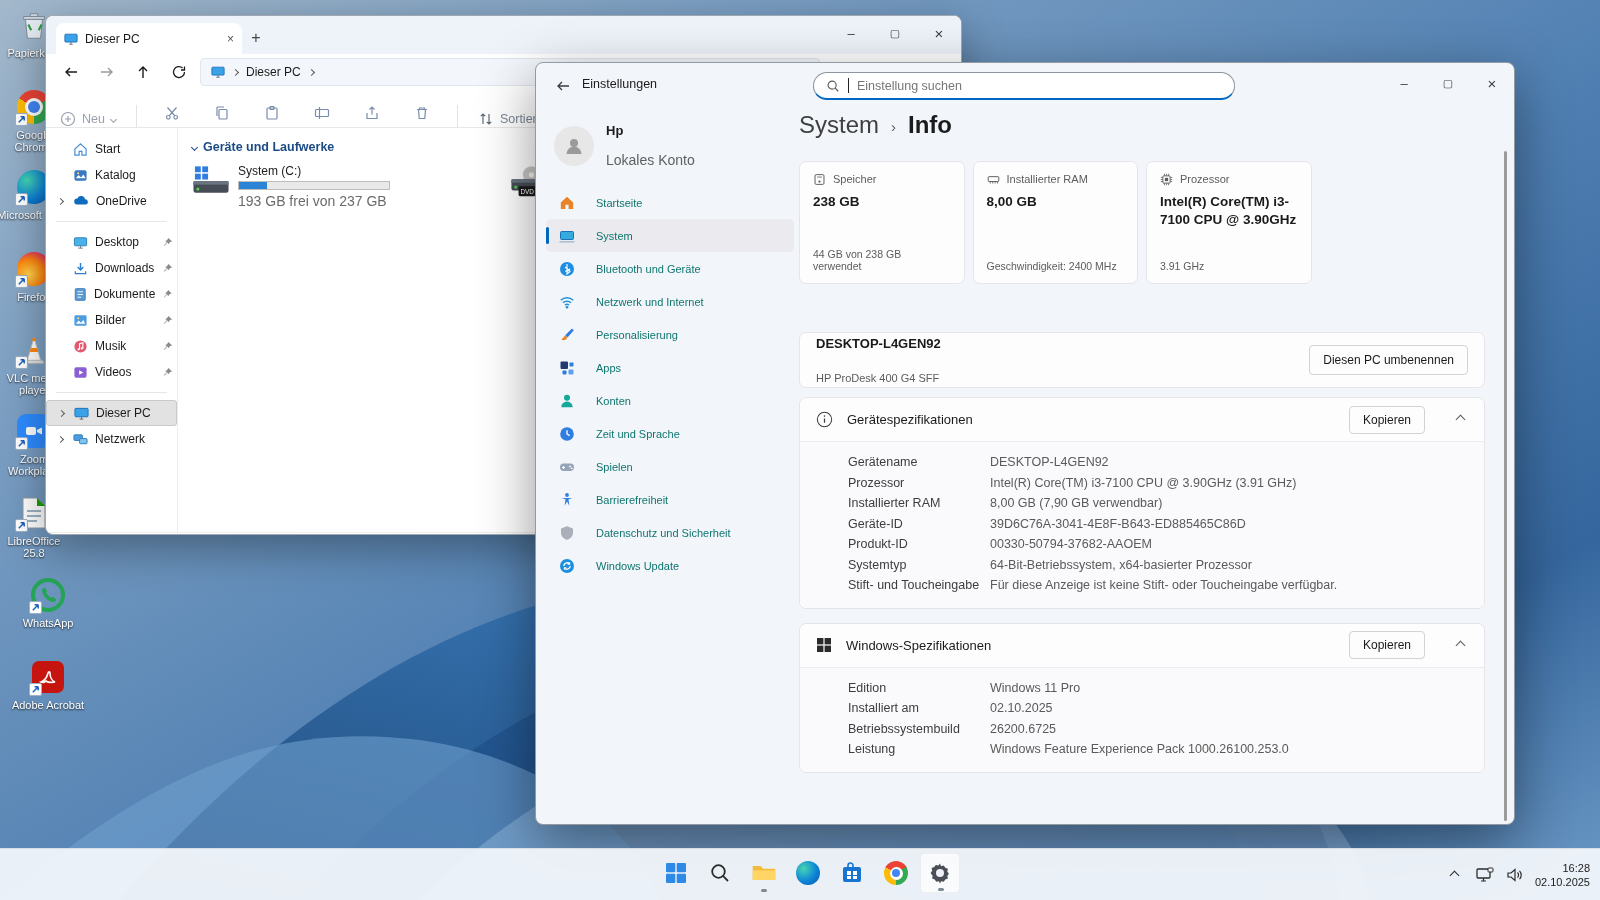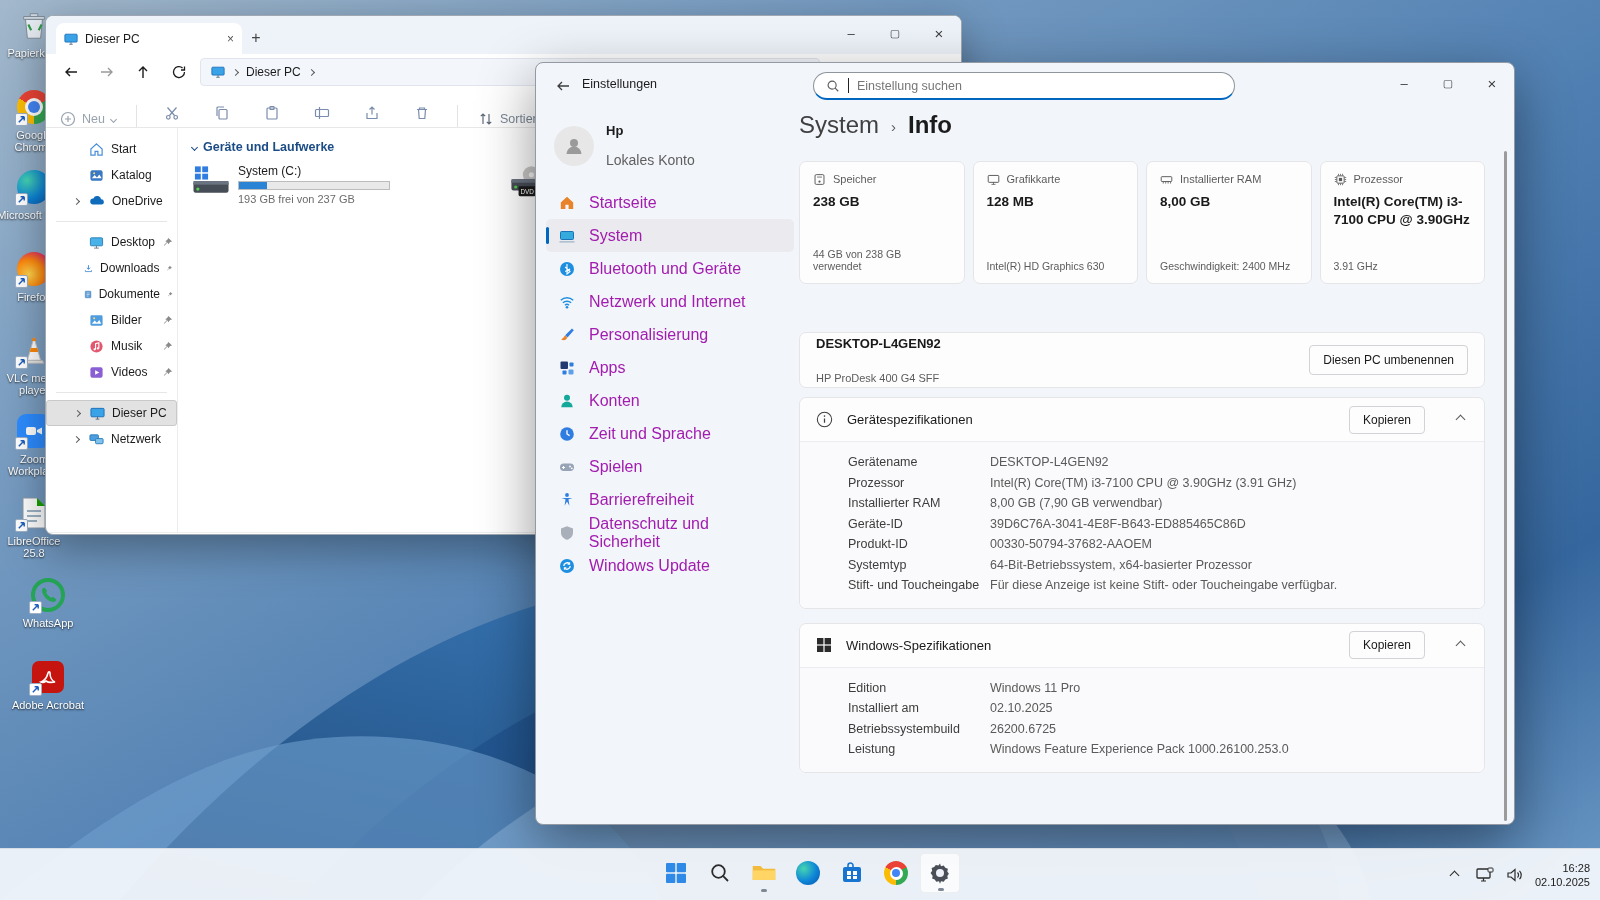--- a/index.html
+++ b/index.html
@@ -26,49 +26,49 @@
 .xwbtns{position:absolute;right:0;top:0;height:34px;display:flex}
 .xwbtns span,.swbtns span{width:44px;height:100%;display:flex;align-items:center;justify-content:center;font-size:13px;color:#3c3c3c}
 .xnav{height:36px;background:#fff;display:flex;align-items:center;gap:6px;padding:0 10px}
 .navic{width:30px;height:28px;display:flex;align-items:center;justify-content:center;border-radius:4px}
 .xaddr{flex:0 0 620px;height:28px;background:#f3f6fb;border:1px solid #e1e6ee;border-radius:4px;display:flex;align-items:center;gap:8px;padding:0 10px;font-size:12px;color:#1b1b1b}
 .xtools{height:38px;background:#fff;border-bottom:1px solid #e8e8e8;display:flex;align-items:flex-end;padding:0 14px;gap:20px;color:#73808f;font-size:12.5px}
 .tsep{width:1px;height:22px;background:#e3e3e3}
 .tbtn{display:flex;align-items:center;gap:6px;color:#7a8696}
 .xbody{display:flex;height:404px}
 .xside{width:132px;border-right:1px solid #ececec;padding-top:8px;font-size:12px;color:#1b1b1b}
-.xsit{height:26px;display:flex;align-items:center;gap:7px;padding:0 4px 0 24px;position:relative}
+.xsit{height:26px;display:flex;align-items:center;gap:7px;padding:0 4px 0 8px;position:relative}
 .xsit .cvl{width:12px;display:flex;justify-content:center}
 .xsit .pin{margin-left:auto}
 .xsel{background:#e2e2e2;border:1px solid #c9c9c9;border-radius:3px}
 .xdiv{height:1px;background:#e6e6e6;margin:7px 10px}
 .xmain{flex:1;padding:12px 0 0 14px;position:relative}
 .xhdr{display:flex;align-items:center;gap:6px;font-size:12.5px;font-weight:bold;color:#1b4c85}
 .drive{display:flex;gap:8px;margin-top:10px}
 .dtext{font-size:12px;color:#1b1b1b}
 .dbar{width:152px;height:9px;background:#e9e9e9;border:1px solid #bcbcbc;margin:3px 0}
 .dbar-fill{height:100%;background:#2b83d6}
-.ddetail{font-size:11px;color:#6b6b6b}
+.ddetail{font-size:14px;color:#6b6b6b}
 .xstatus{height:24px;border-top:1px solid #eee;display:flex;align-items:center;padding:0 12px;font-size:11px;color:#444}
 
 .swin{position:absolute;left:535px;top:62px;width:980px;height:763px;background:#f2f5fa;border-radius:8px;border:1px solid #939aa3;box-shadow:0 18px 56px rgba(0,0,0,.42);z-index:20;overflow:hidden}
 .shead{position:relative;height:44px}
 .sback{position:absolute;left:12px;top:10px;width:30px;height:26px;display:flex;align-items:center;justify-content:center}
 .stitle{position:absolute;left:46px;top:14px;font-size:12.5px;color:#1b1b1b}
 .ssearch{position:absolute;left:277px;top:9px;width:422px;height:28px;background:#fff;border:1px solid #8f959c;border-bottom:2px solid #0067c0;border-radius:15px;display:flex;align-items:center;gap:8px;padding:0 12px}
 .ssearch input{border:none;outline:none;flex:1;font-size:12.5px;color:#1b1b1b;font-family:"Liberation Sans",sans-serif;background:transparent}
 .ssearch input::placeholder{color:#767676}
 .caret{width:1px;height:15px;background:#222}
 .swbtns{position:absolute;right:0;top:2px;height:36px;display:flex}
 .sside{position:absolute;left:8px;top:52px;width:252px}
 .suser{display:flex;align-items:center;gap:12px;padding:8px 10px 18px}
 .avatar{width:40px;height:40px;border-radius:50%;background:#e7e7e7;display:flex;align-items:center;justify-content:center}
 .uname{font-size:13px;font-weight:bold;color:#1b1b1b}
 .utype{font-size:14px;color:#5f5f5f;margin-top:14px}
-.snav{height:33px;display:flex;align-items:center;gap:13px;padding:0 12px;border-radius:5px;font-size:16px;color:#a21caf;position:relative;margin:0 2px}
+.snav{height:33px;display:flex;align-items:center;gap:20px;padding:0 12px;border-radius:5px;font-size:11px;color:#0f766e;position:relative;margin:0 2px}
 .snav.sel{background:#eaeaef}
 .snav.sel::before{content:"";position:absolute;left:0;top:8px;width:3px;height:17px;border-radius:2px;background:#0067c0}
 .sic{width:18px;display:flex;justify-content:center}
 .smain{position:absolute;left:263px;top:48px;width:686px}
 .crumb{font-size:24px;color:#1b1b1b;display:flex;align-items:center;gap:12px}
 .crumb .p{font-weight:400;color:#404040}
 .crumb .s{font-size:15px;color:#5f5f5f;padding-top:3px}
 .crumb .c{font-weight:bold}
 .cards{display:flex;gap:8px;margin-top:22px}
 .card{width:165.5px;height:123px;background:#fdfdfd;border:1px solid #e5e5e8;border-radius:7px;padding:11px 13px;display:flex;flex-direction:column}
@@ -691,31 +691,20 @@
               <path d="M5 5h6" stroke="#5c5c5c"></path>
             </svg>
           <span>Speicher</span>
         </div>
         <div class="cval">238 GB</div>
         <div class="cdet">44 GB von 238 GB verwendet</div>
       </div>
       <div class="card">
         <div class="clab">
           <svg width="13" height="13" viewBox="0 0 16 16">
-              <rect x="1.5" y="3" width="13" height="8.5" rx="1" stroke="#5c5c5c" fill="none" stroke-width="1.2"></rect>
-              <path d="M5.5 14h5M8 11.5V14" stroke="#5c5c5c" fill="none"></path>
-            </svg>
-          <span>Grafikkarte</span>
-        </div>
-        <div class="cval">128 MB</div>
-        <div class="cdet">Intel(R) HD Graphics 630</div>
-      </div>
-      <div class="card">
-        <div class="clab">
-          <svg width="13" height="13" viewBox="0 0 16 16">
               <rect x="1.5" y="4.5" width="13" height="6" rx="1" stroke="#5c5c5c" fill="none" stroke-width="1.2"></rect>
               <path d="M4 11v2M7 11v2M10 11v2M13 11v2" stroke="#5c5c5c"></path>
             </svg>
           <span>Installierter RAM</span>
         </div>
         <div class="cval">8,00 GB</div>
         <div class="cdet">Geschwindigkeit: 2400 MHz</div>
       </div>
       <div class="card">
         <div class="clab">

